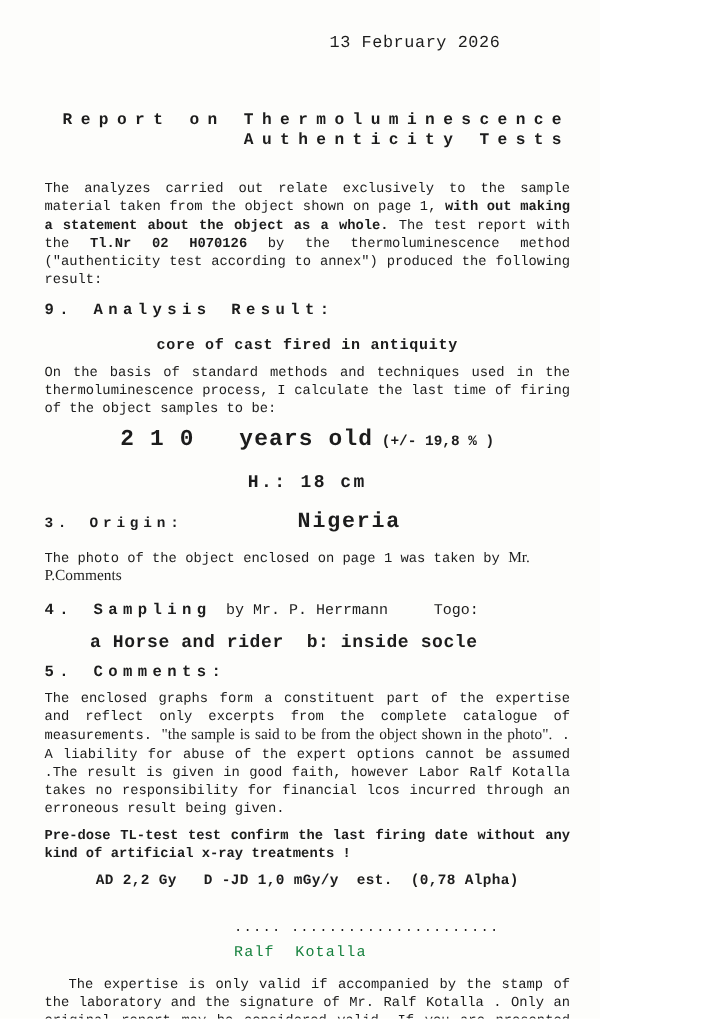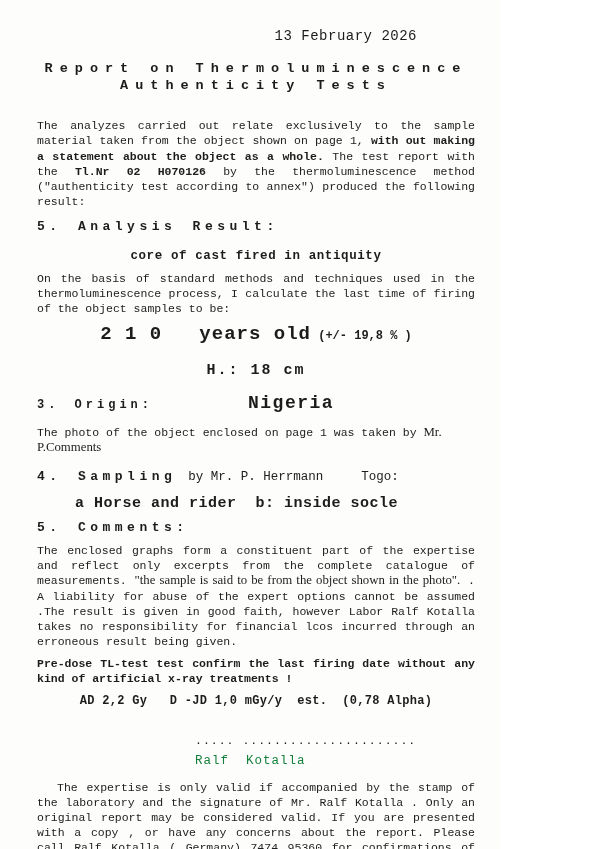--- a/index.html
+++ b/index.html
@@ -19,22 +19,22 @@
 
   .date-line {
     margin-top: 6px;
     text-align: right;
     padding-right: 58px;
     font-size: 14px;
     letter-spacing: 0.5px;
   }
 
   .title-block {
-    margin-top: 16px;
-    text-align: center;
+    margin-top: 48px;
+    text-align: right;
     font-weight: bold;
     font-size: 13.5px;
     line-height: 17px;
   }
   .title-line { letter-spacing: 7px; white-space: nowrap; }
 
   .para {
     font-size: 11.5px;
     line-height: 15.3px;
     text-align: justify;
@@ -122,21 +122,21 @@
 
   <div class="date-line">13 February 2026</div>
 
   <div class="title-block">
     <div class="title-line">Report on Thermoluminescence</div>
     <div class="title-line">Authenticity Tests</div>
   </div>
 
   <p class="para intro-para"><span class="seg-normal">The analyzes carried out relate exclusively to the sample material taken from the object shown on page 1, </span><span class="seg-bold">with out making a statement about the object as a whole.</span><span class="seg-normal"> The test report with the </span><span class="seg-bold">Tl.Nr 02 H070126</span><span class="seg-normal"> by the thermoluminescence method ("authenticity test according to annex") produced the following result:</span></p>
 
-  <div class="section-heading analysis-heading">5. Analysis Result:</div>
+  <div class="section-heading analysis-heading">9. Analysis Result:</div>
 
   <div class="core-result">core of cast fired in antiquity</div>
 
   <p class="para basis-para">On the basis of standard methods and techniques used in the thermoluminescence process, I calculate the last time of firing of the object samples to be:</p>
 
   <div class="age-line">
     <span class="age-value">2 1 0   years old</span><span class="age-tolerance"> (+/- 19,8 % )</span>
   </div>
 
 

